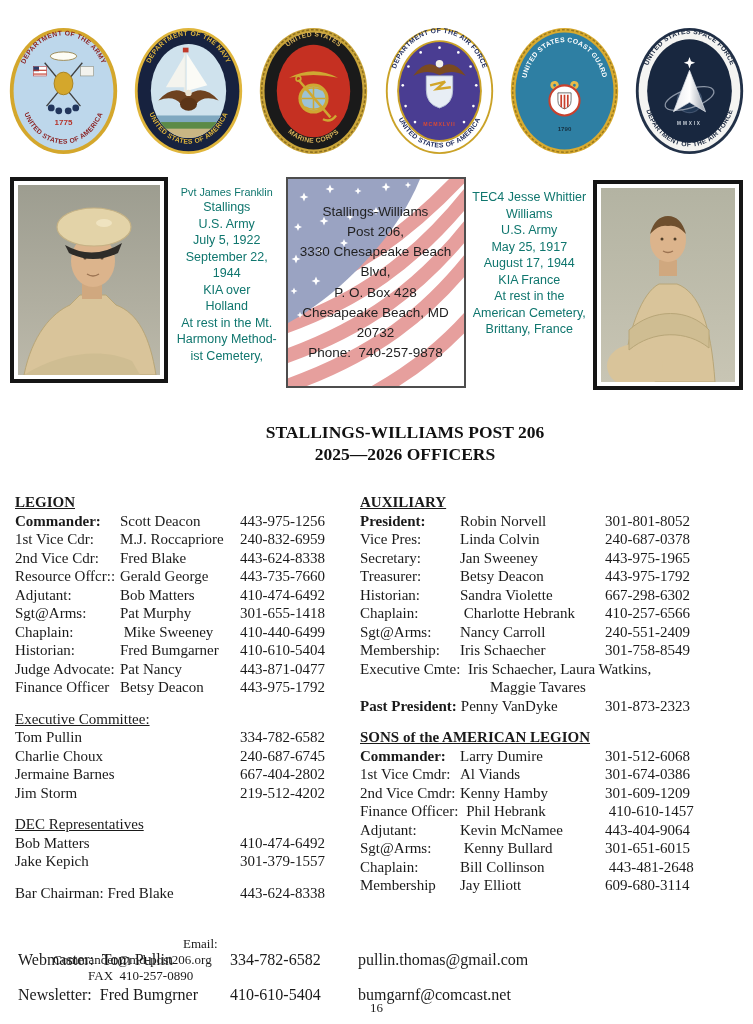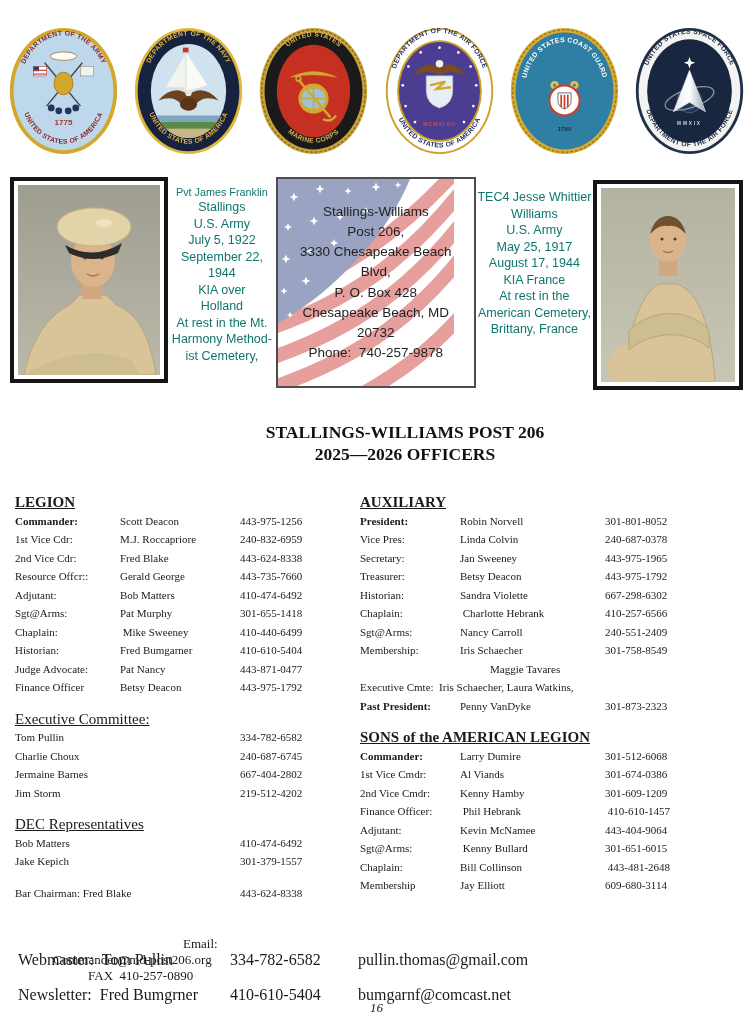--- a/index.html
+++ b/index.html
@@ -19,55 +19,55 @@
   
   .memorial { position:absolute; top:177px; left:0; width:753px; display:flex; justify-content:space-between; align-items:flex-start; padding:0 10px; }
   .photo-frame { border:4px solid #151515; background:#fff; padding:4px; flex-shrink:0; }
   .photo-frame svg { display:block; }
   .frame-left { width:158px; height:206px; }
   .frame-right { width:150px; height:210px; margin-top:3px; }
   .caption { font-family:"Liberation Sans",sans-serif; font-size:12.5px; line-height:1.32; text-align:center; color:#0f766e; }
   .caption-left { width:114px; padding-top:8px; }
   .caption-left .cap-line:first-child { font-size:10.8px; }
   .caption-right { width:124px; padding-top:12px;text-align:center; }
-  .flag-card { position:relative; width:200px; height:211px; border:2px solid #4d4d4d; flex-shrink:0; overflow:hidden; }
+  .flag-card { position:relative; width:180px; height:211px; border:2px solid #4d4d4d; flex-shrink:0; overflow:hidden; }
   .flag-card > svg { position:absolute; left:0; top:0; }
   .address { position:relative; z-index:1; display:flex; flex-direction:column; justify-content:center; height:100%;
              text-align:center; font-family:"Liberation Sans",sans-serif; font-size:13.5px; line-height:1.5; color:#1f1f1f; white-space:pre; }
 
   
   .title { position:absolute; top:422px; left:55px; width:700px; text-align:center; font-weight:bold; font-size:17.5px; line-height:1.25; color:#111; }
 
   
   .officers { position:absolute; top:493px; left:15px; right:8px; display:flex; }
   .col-left { width:333px; flex-shrink:0; }
   .col-right { flex:1; margin-left:12px; }
   .sec + .sec { margin-top:13px; }
   .heading { text-decoration:underline; font-size:15px; line-height:18.5px; }
   .heading.bold { font-weight:bold; }
-  .row { display:flex; font-size:11px; line-height:18.5px; }
+  .row { display:flex; font-size:15px; line-height:18.5px; }
   .row .label { min-width:105px; padding-right:4px; white-space:pre; }
   .row .name { flex:1; white-space:pre; }
   .row .phone { width:108px; flex-shrink:0; white-space:pre; }
   .col-right .row .label { min-width:100px; }
   .col-right .row .phone { width:140px; }
   .row.bold-label .label { font-weight:bold; }
   .row.full { display:block; }
   .row.indent { padding-left:130px; }
 
   
   .email-row { position:absolute; top:920px; left:0; width:632px; font-size:13px; white-space:pre; }
   .email-row .e-label { margin-left:170px; }
   .email-row .e-value { margin-left:40px; }
   .email-row .e-fax { margin-left:75px; }
   .contacts { position:absolute; top:951px; left:18px; right:0; }
   .contact-row { display:flex; font-size:16px; margin-bottom:17px; white-space:pre; }
   .contact-row .c-label { width:212px; }
   .contact-row .c-phone { width:128px; }
-  .page-num { position:absolute; top:1000px; left:0; width:753px; text-align:center; font-size:13px;font-style:italic; }
+  .page-num { position:absolute; top:1000px; left:0; width:753px; text-align:center; font-size:13px; }
 </style>
 </head>
 <body>
 
 <div class="page">
 
   <div class="seals-row">
 
     <svg class="seal" viewBox="0 0 120 140">
       <ellipse cx="60" cy="70" rx="57" ry="67" fill="#d4a72c"></ellipse>
@@ -502,28 +502,28 @@
               <span class="name">Nancy Carroll</span>
               <span class="phone">240-551-2409</span>
             </div>
 
             <div class="row">
               <span class="label">Membership:</span>
               <span class="name">Iris Schaecher</span>
               <span class="phone">301-758-8549</span>
             </div>
 
+            <div class="row full">
+              <span class="label">Executive Cmte:  Iris Schaecher, Laura Watkins,</span>
+              
+              
+            </div>
+
             <div class="row full indent">
               <span class="label">Maggie Tavares</span>
-              
-              
-            </div>
-
-            <div class="row full">
-              <span class="label">Executive Cmte:  Iris Schaecher, Laura Watkins,</span>
               
               
             </div>
 
             <div class="row bold-label">
               <span class="label">Past President:</span>
               <span class="name">Penny VanDyke</span>
               <span class="phone">301-873-2323</span>
             </div>
 

